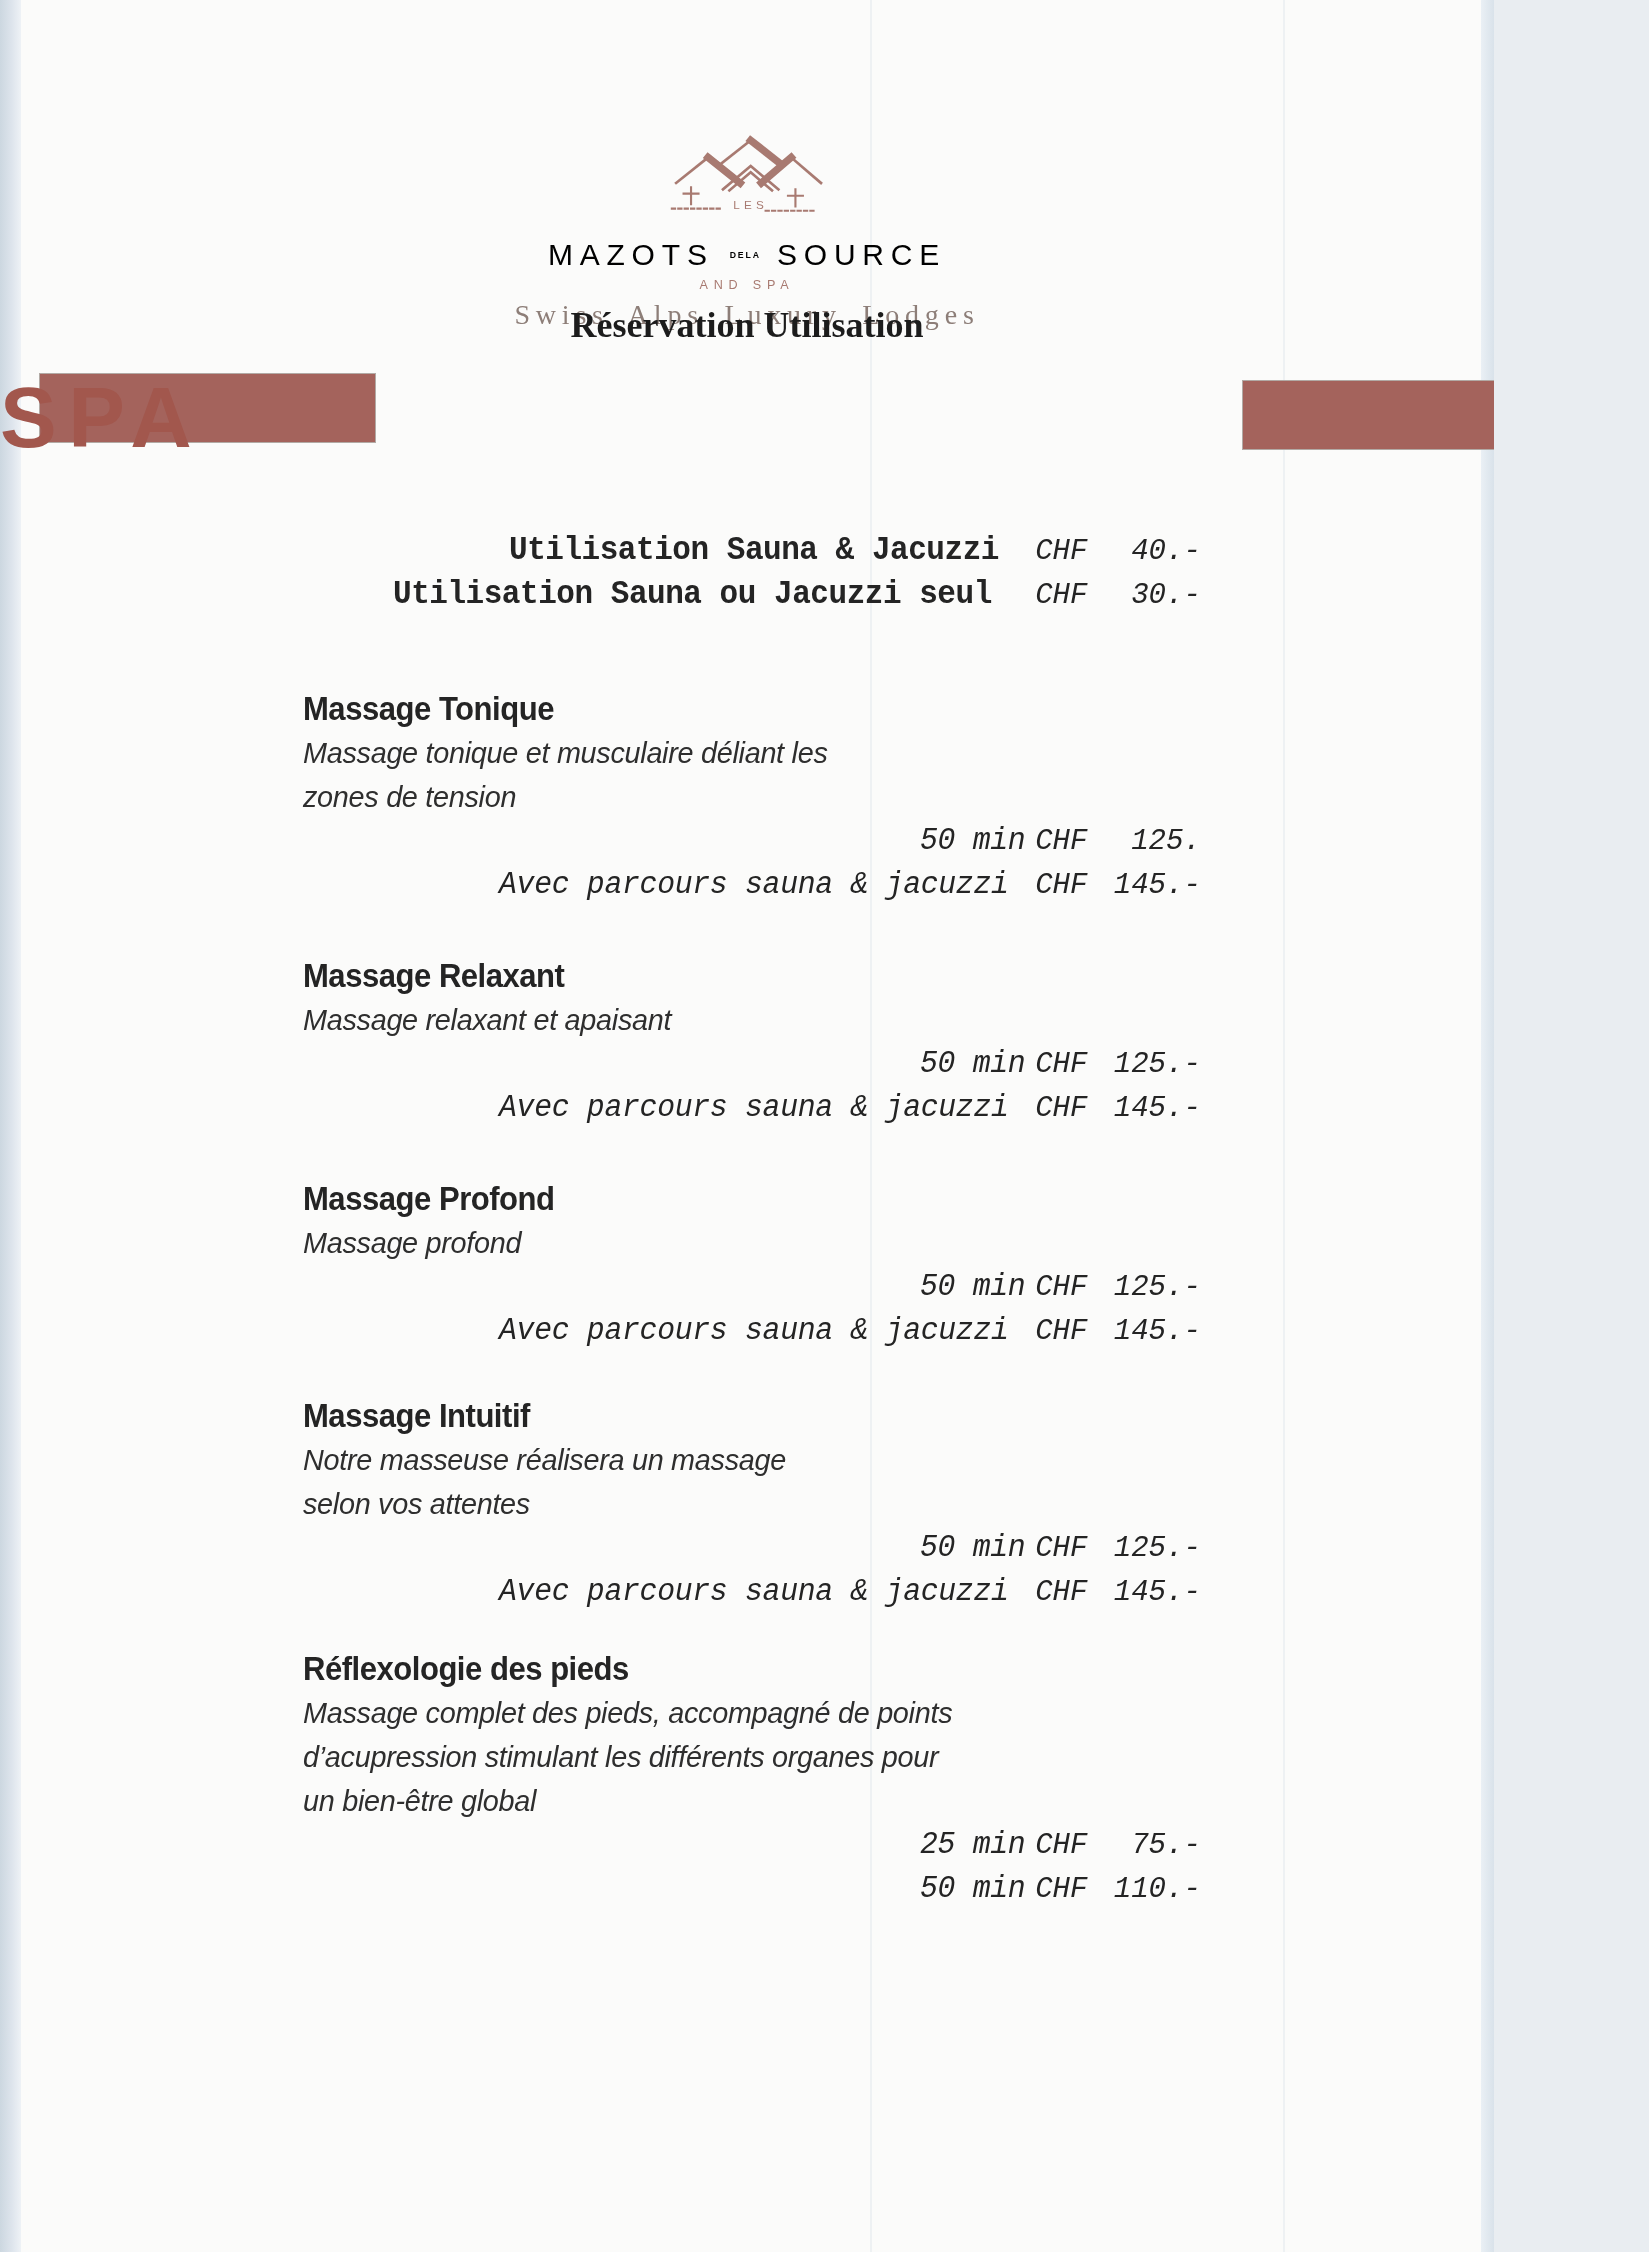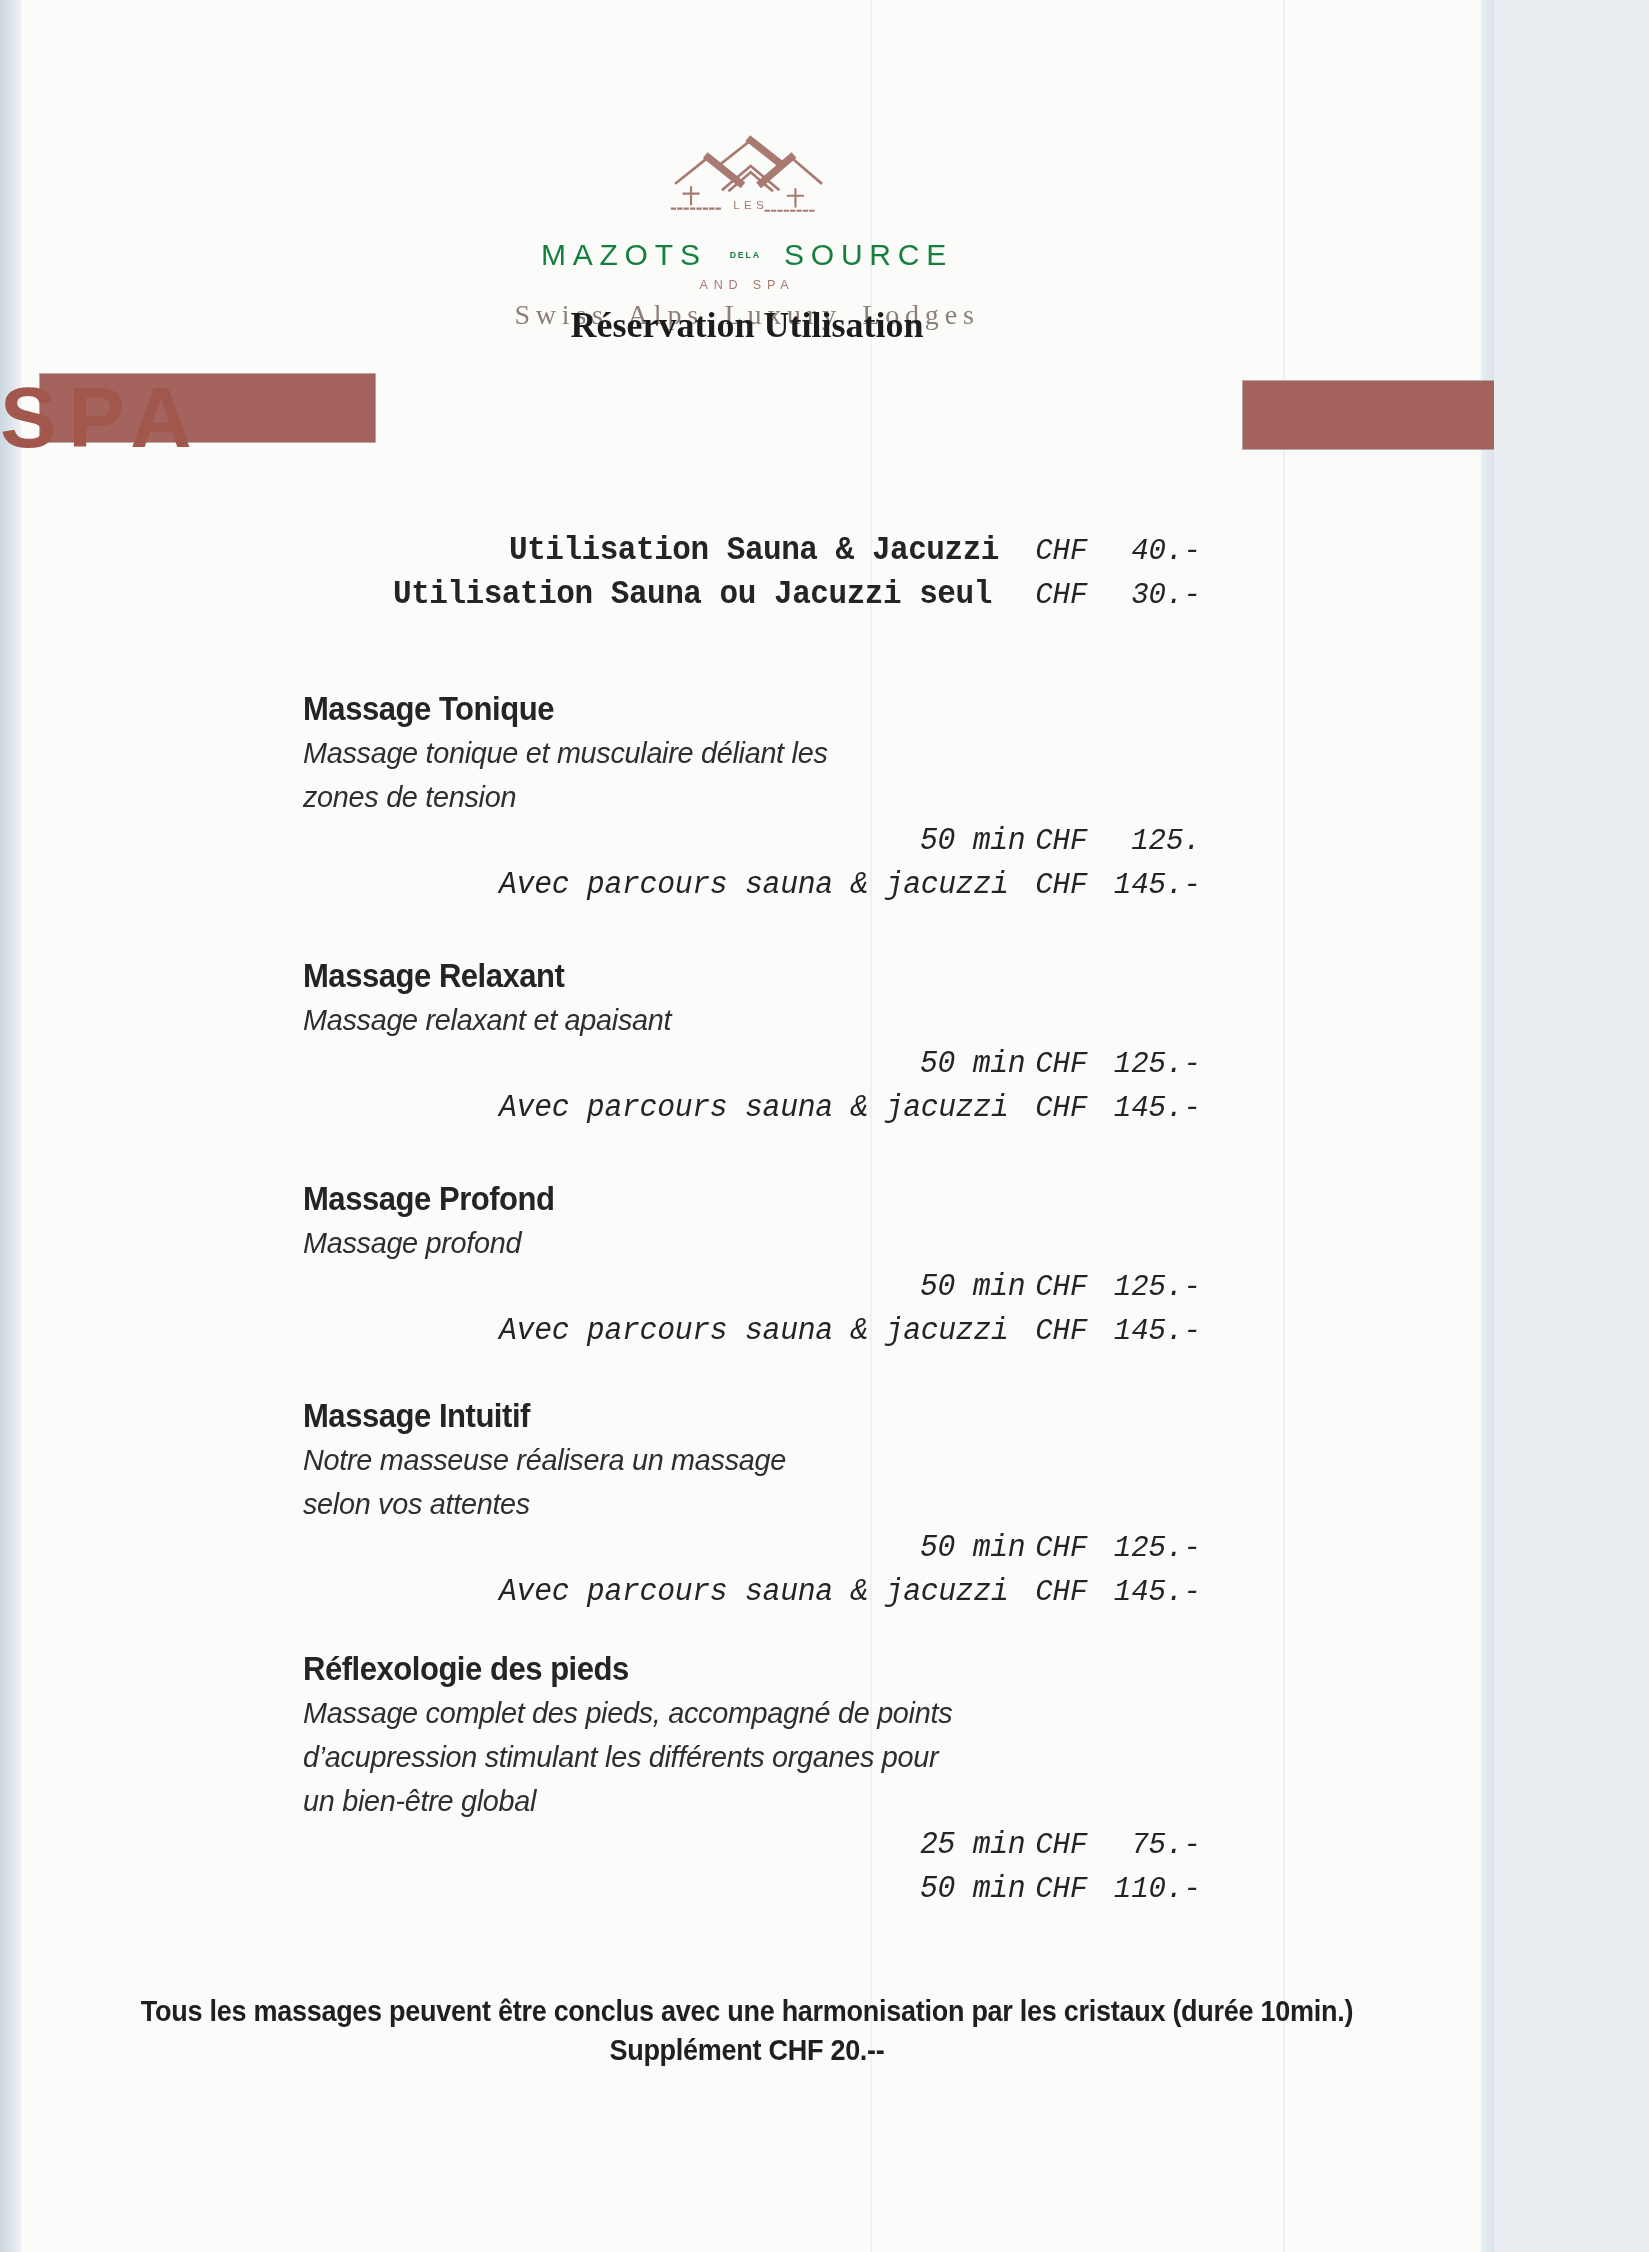--- a/index.html
+++ b/index.html
@@ -25,22 +25,22 @@
   .fold-2{left:1283px;}
 
   
   .brand{
     position:absolute;top:134px;left:50%;transform:translateX(-50%);
     width:505px;text-align:center;
   }
   .brand svg{display:block;margin:0 auto;}
   .brand-name{
     margin-top:5.8px;
-    color:#15803d;
-    display:flex;align-items:center;justify-content:center;gap:23px;
+    color:#000000;
+    display:flex;align-items:center;justify-content:center;gap:16px;
   }
   .brand-word{
     font-size:30px;letter-spacing:6.8px;font-weight:500;
   }
   .brand-dela{
     display:flex;line-height:9.7px;
     font-size:8.7px;letter-spacing:1.9px;font-weight:600;padding-top:1.9px;
   }
   .brand-andspa{
     margin-top:5.8px;font-size:12.6px;letter-spacing:5.8px;color:#a87a71;font-weight:500;
@@ -288,19 +288,15 @@
         <span class="option-label">50 min</span>
         <span class="price">
           <span class="currency">CHF</span>
           <span class="amount">110.-</span>
         </span>
       </div>
     </section>
 
   </main>
 
-  <footer class="page-footer">
-    <span class="footer-line">Tous les massages peuvent être conclus avec une harmonisation par les cristaux (durée 10min.)</span>
-    <span class="footer-line">Supplément CHF 20.--</span>
-  </footer>
 
 </div>
 
 
 </body></html>

